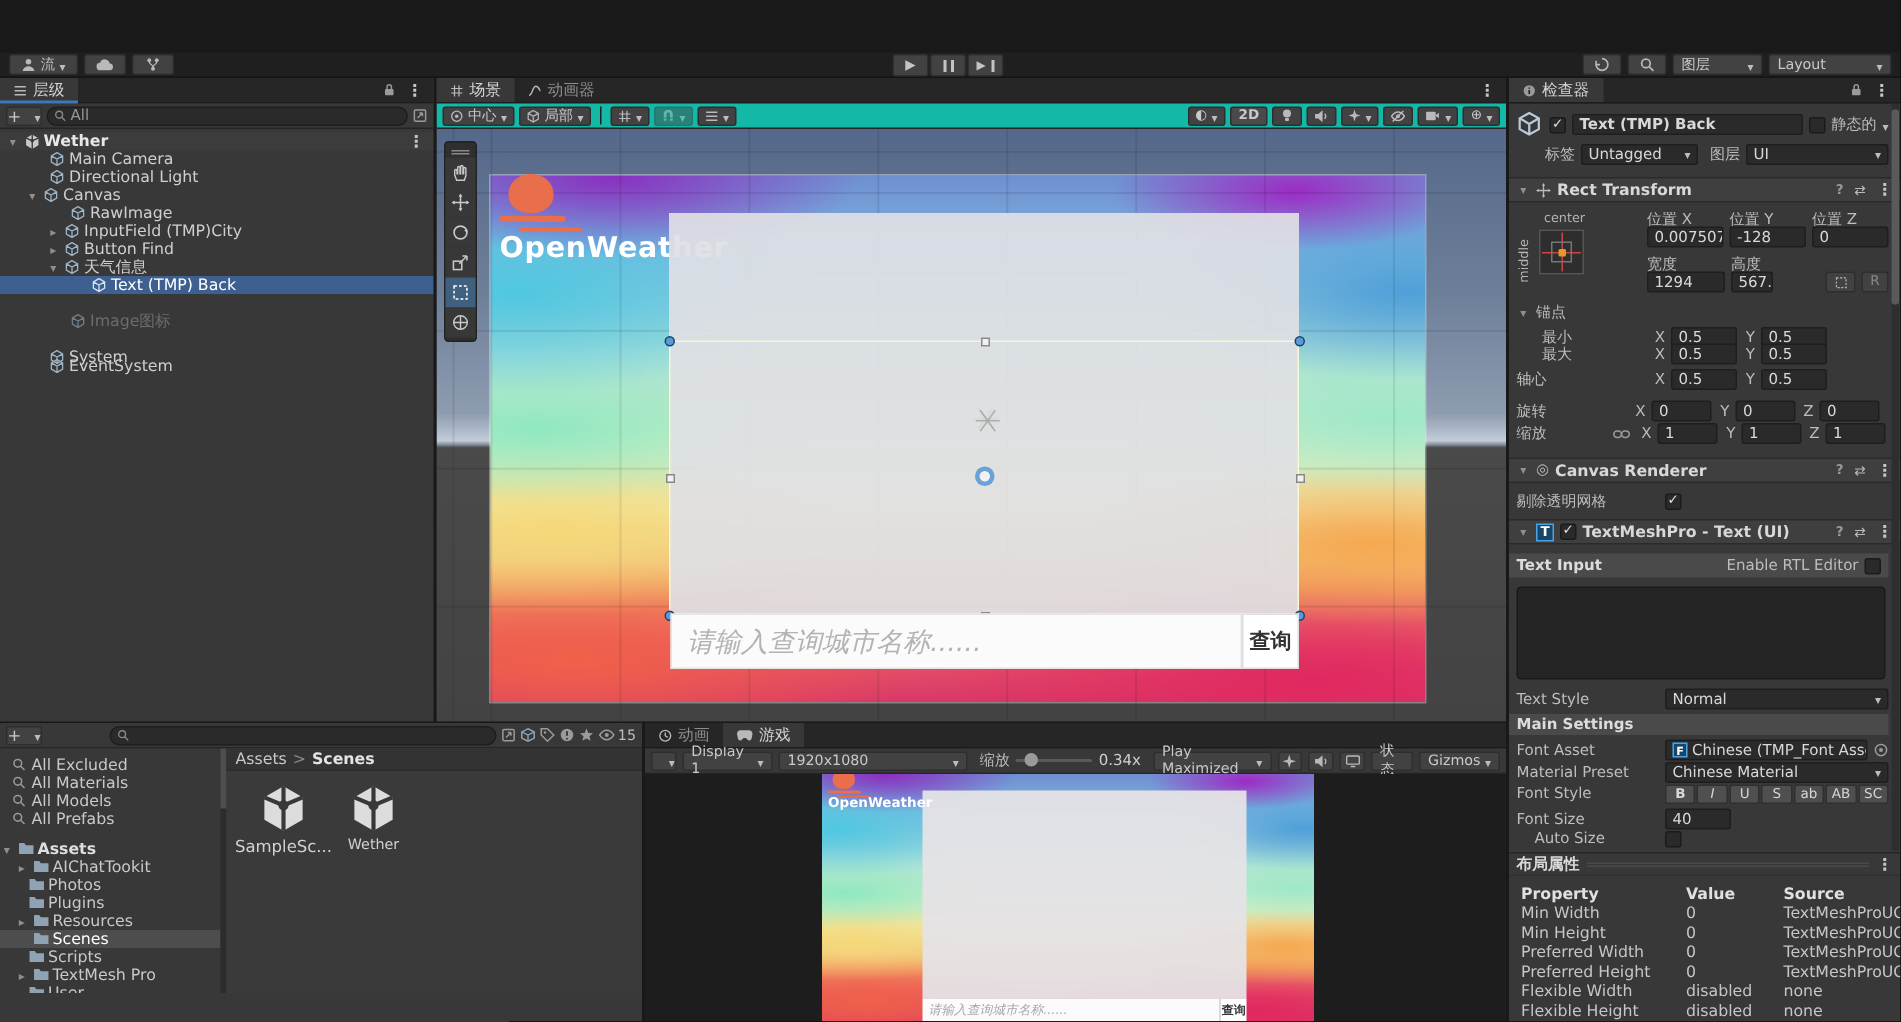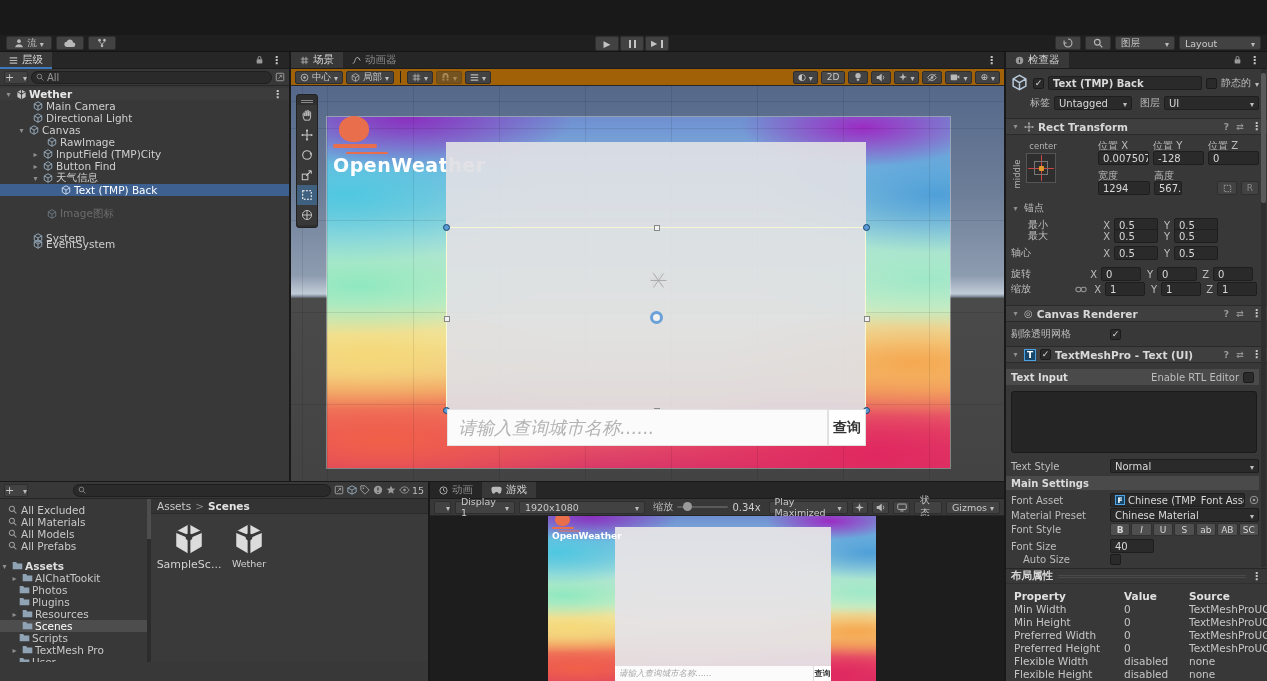--- a/index.html
+++ b/index.html
@@ -436,21 +436,21 @@
             <svg width="9" height="9">
               <use href="#i-anim"></use>
             </svg>
           </span>
         <span>动画器</span>
       </div>
       <div class="tabend">
           <span class="mi"></span>
         </div>
     </div>
-    <div class="tbar" style="background:#a16207">
+    <div class="tbar" style="background:#14b8a6">
       <div class="btn dd" style="height:13px;padding:0 4px">
         <span class="ic">
             <svg width="9" height="9">
               <use href="#i-target"></use>
             </svg>
           </span>
         <span style="font-size:9.5px">中心</span>
           <span class="dar"></span>
       </div>
       <div class="btn dd" style="height:13px;padding:0 4px">
@@ -486,21 +486,21 @@
             </svg>
           </span>
           <span class="dar"></span>
       </div>
       <div style="margin-left:auto;display:flex;gap:3px;align-items:center">
         <div class="btn dd" style="height:13px;padding:0 4px">
             <span style="font-size:9px">◐</span>
             <span class="dar"></span>
           </div>
         <div class="btn" style="height:13px;padding:0 5px;background:#4a4a4a">
-            <span style="font-size:9px;font-weight:normal">2D</span>
+            <span style="font-size:9px;font-weight:bold">2D</span>
           </div>
         <div class="btn" style="height:13px;width:20px">
             <span class="ic">
               <svg width="8" height="10">
                 <use href="#i-bulb"></use>
               </svg>
             </span>
           </div>
         <div class="btn" style="height:13px;width:20px">
             <span class="ic">

